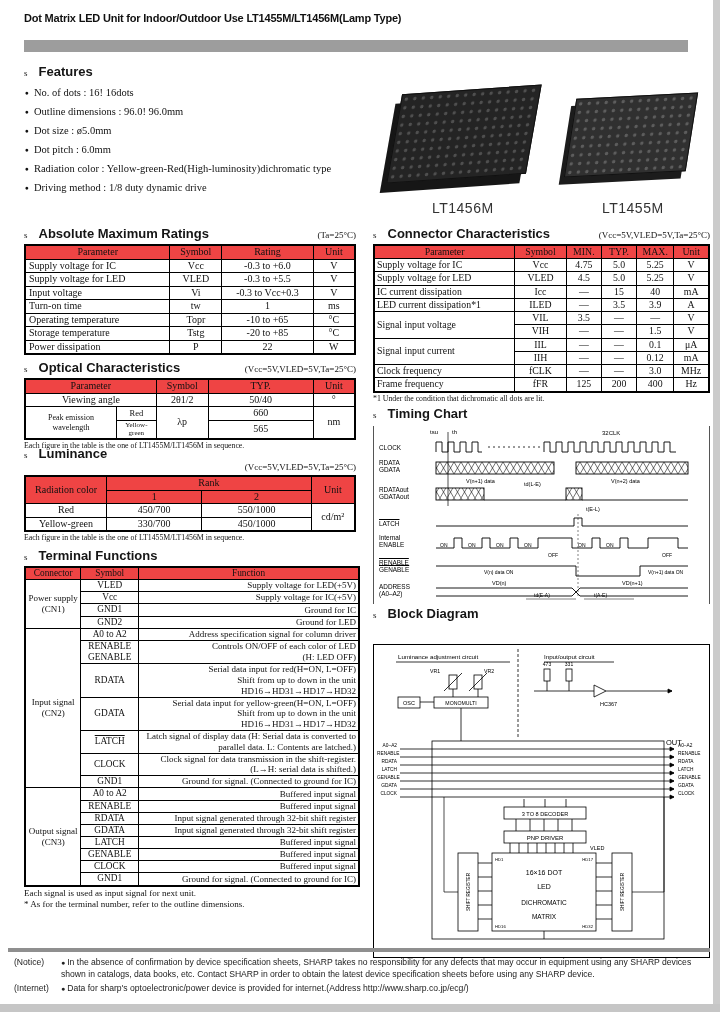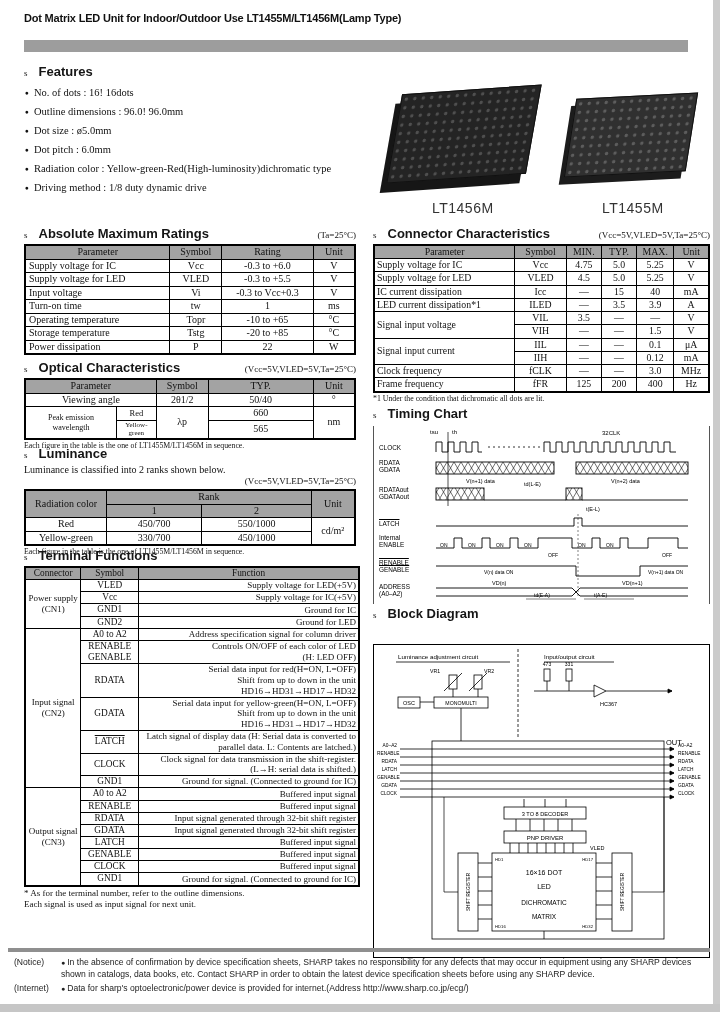--- a/index.html
+++ b/index.html
@@ -13,21 +13,21 @@
   .graybar{position:absolute;left:24px;top:40px;width:664px;height:12px;background:#9d9d9d;}
 
   .sec{position:absolute;}
   .sec-head{font-family:"Liberation Sans",sans-serif;font-weight:bold;font-size:13px;color:#151515;}
   .sec-head .mk{font-family:"Liberation Serif",serif;font-weight:normal;font-size:9px;margin-right:11px;}
   .head-row{display:flex;justify-content:space-between;align-items:baseline;}
   .cond{font-size:9px;font-weight:normal;font-family:"Liberation Serif",serif;}
 
   table{border-collapse:collapse;width:100%;margin-top:3px;border:2px solid #000;}
   th,td{border:1px solid #000;font-size:10px;line-height:1.25;padding:0 3px;text-align:center;font-weight:normal;}
-  th{background:#a3a3a3;}
+  th{background:#ef4444;}
   .tl{text-align:left;}
   .pre{white-space:pre-line;}
   .ol{text-decoration:overline;}
   .small-note{font-size:7.8px;margin-top:1px;}
 
   
   #features ul{list-style:none;margin:8px 0 0 1px;padding:0;}
   #features li{font-size:10.5px;margin:8px 0;}
   #features li::before{content:"●";font-size:6.5px;vertical-align:1.5px;margin-right:5px;}
 
@@ -336,21 +336,20 @@
       </tr>
     </tbody>
       </table>
     <div class="small-note">Each figure in the table is the one of LT1455M/LT1456M in sequence.</div>
   </div>
 
   <div class="sec" id="lum">
     <div class="sec-head">
       <span class="mk">s</span><span>Luminance</span>
     </div>
-    <div class="intro">Luminance is classified into 2 ranks shown below.</div>
     <span class="cond">(Vcc=5V,VLED=5V,Ta=25°C)</span>
     <table>
       <colgroup>
           <col style="width:82px">
           <col style="width:96px">
           <col style="width:110px">
           <col style="width:44px">
         </colgroup>
       <tbody>
           <tr>
@@ -477,22 +476,22 @@
       <tr>
             <td>CLOCK</td>
             <td class="fn pre">Buffered input signal</td>
           </tr>
       <tr>
             <td>GND1</td>
             <td class="fn pre">Ground for signal. (Connected to ground for IC)</td>
           </tr>
     </tbody>
       </table>
+    <div class="small-note" style="font-size:9px">Each signal is used as input signal for next unit.</div>
     <div class="small-note" style="font-size:9px">*  As for the terminal number, refer to the outline dimensions.</div>
-    <div class="small-note" style="font-size:9px">Each signal is used as input signal for next unit.</div>
   </div>
 
   <div class="sec" id="timing">
     <div class="sec-head">
       <span class="mk">s</span><span>Timing Chart</span>
     </div>
     <div class="chart">
       <span class="sig" style="top:18px">CLOCK</span>
       <span class="sig" style="top:33px">RDATA
 GDATA</span>

